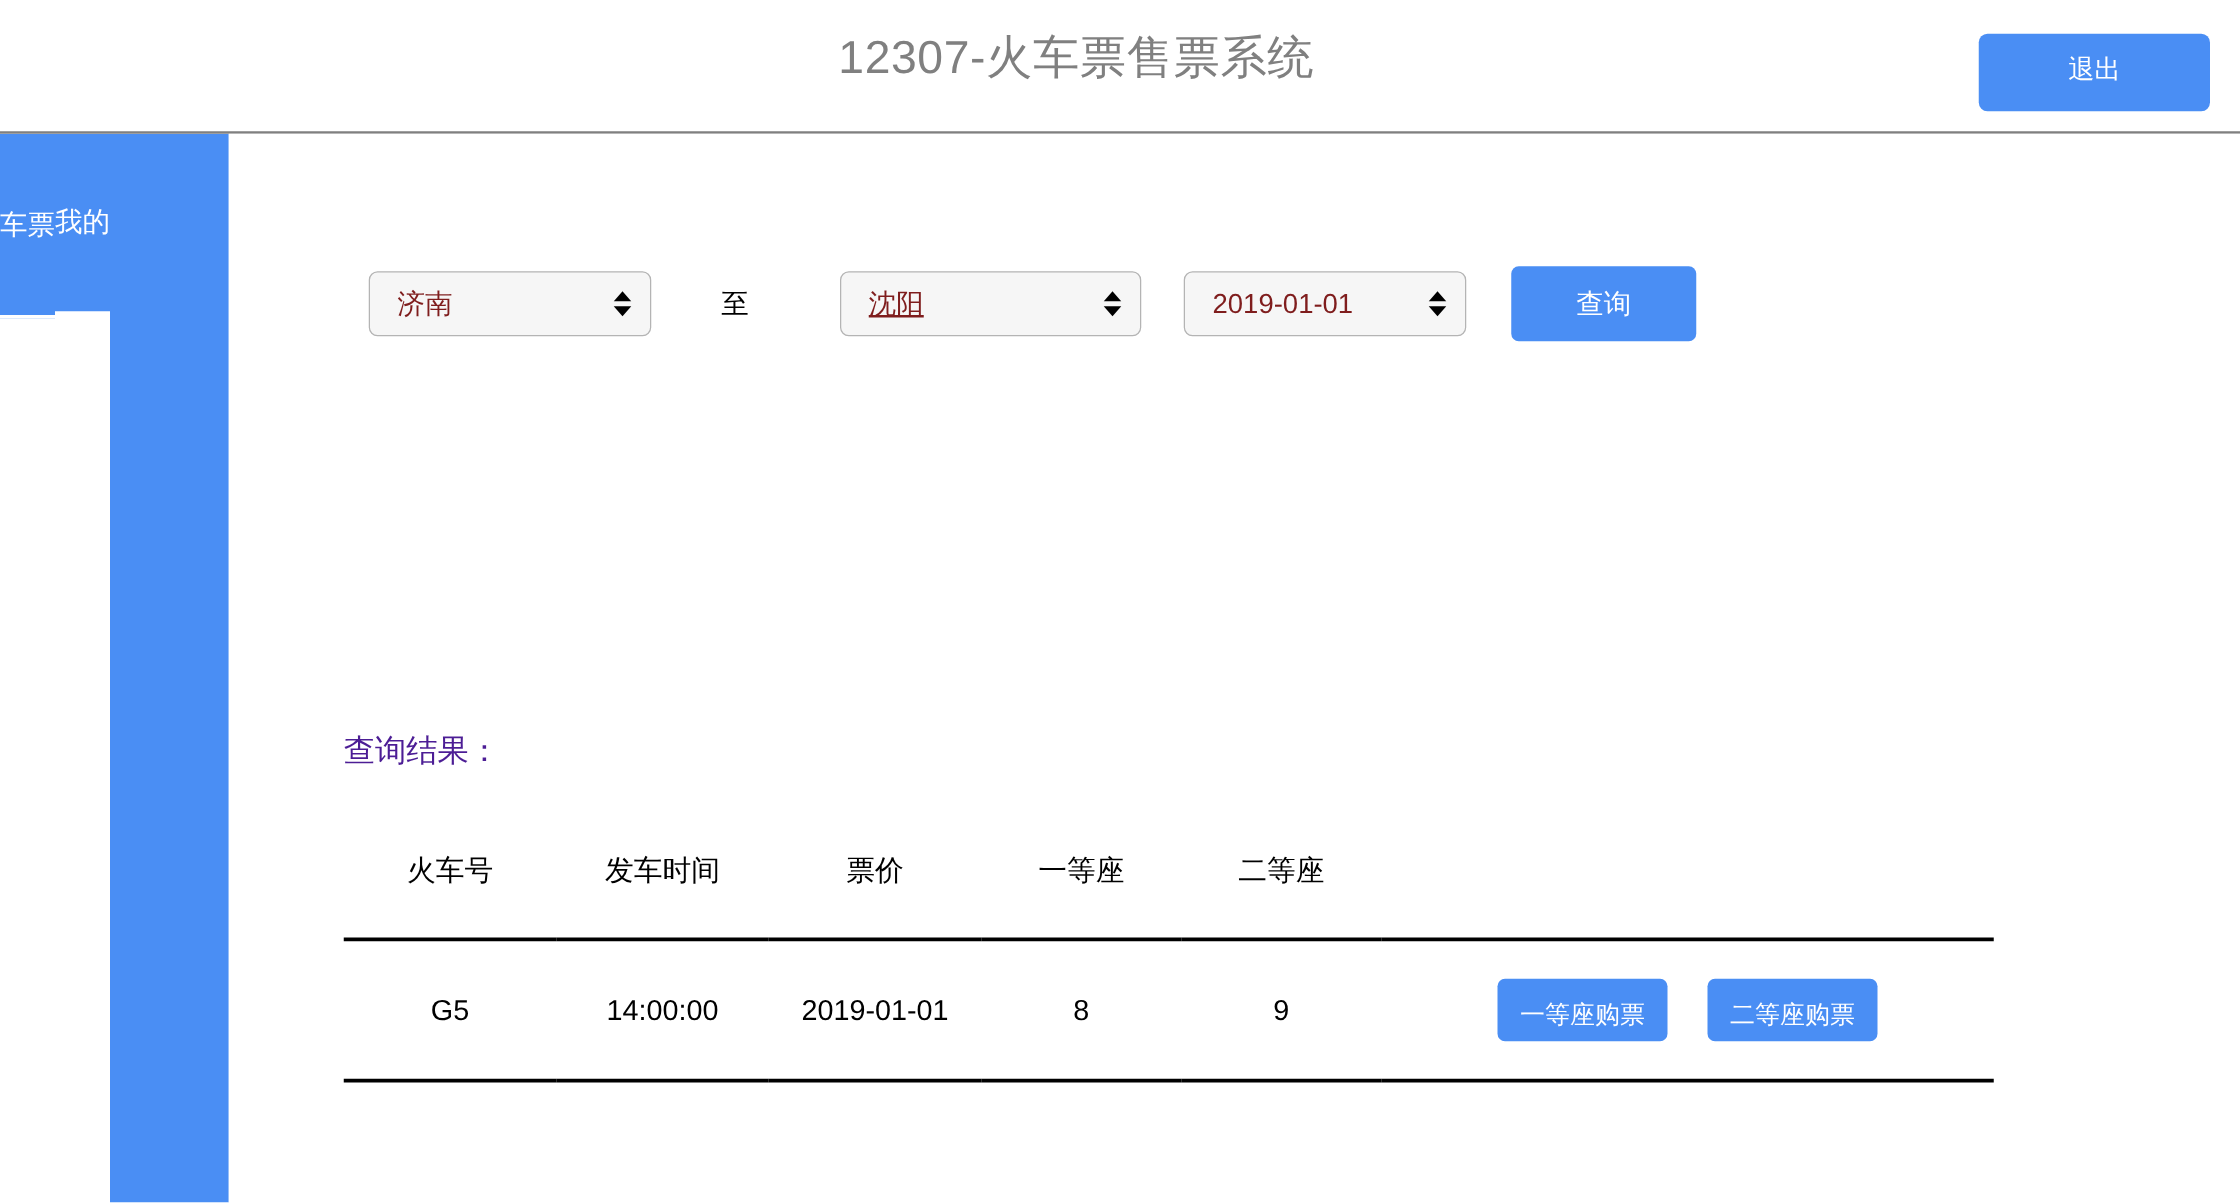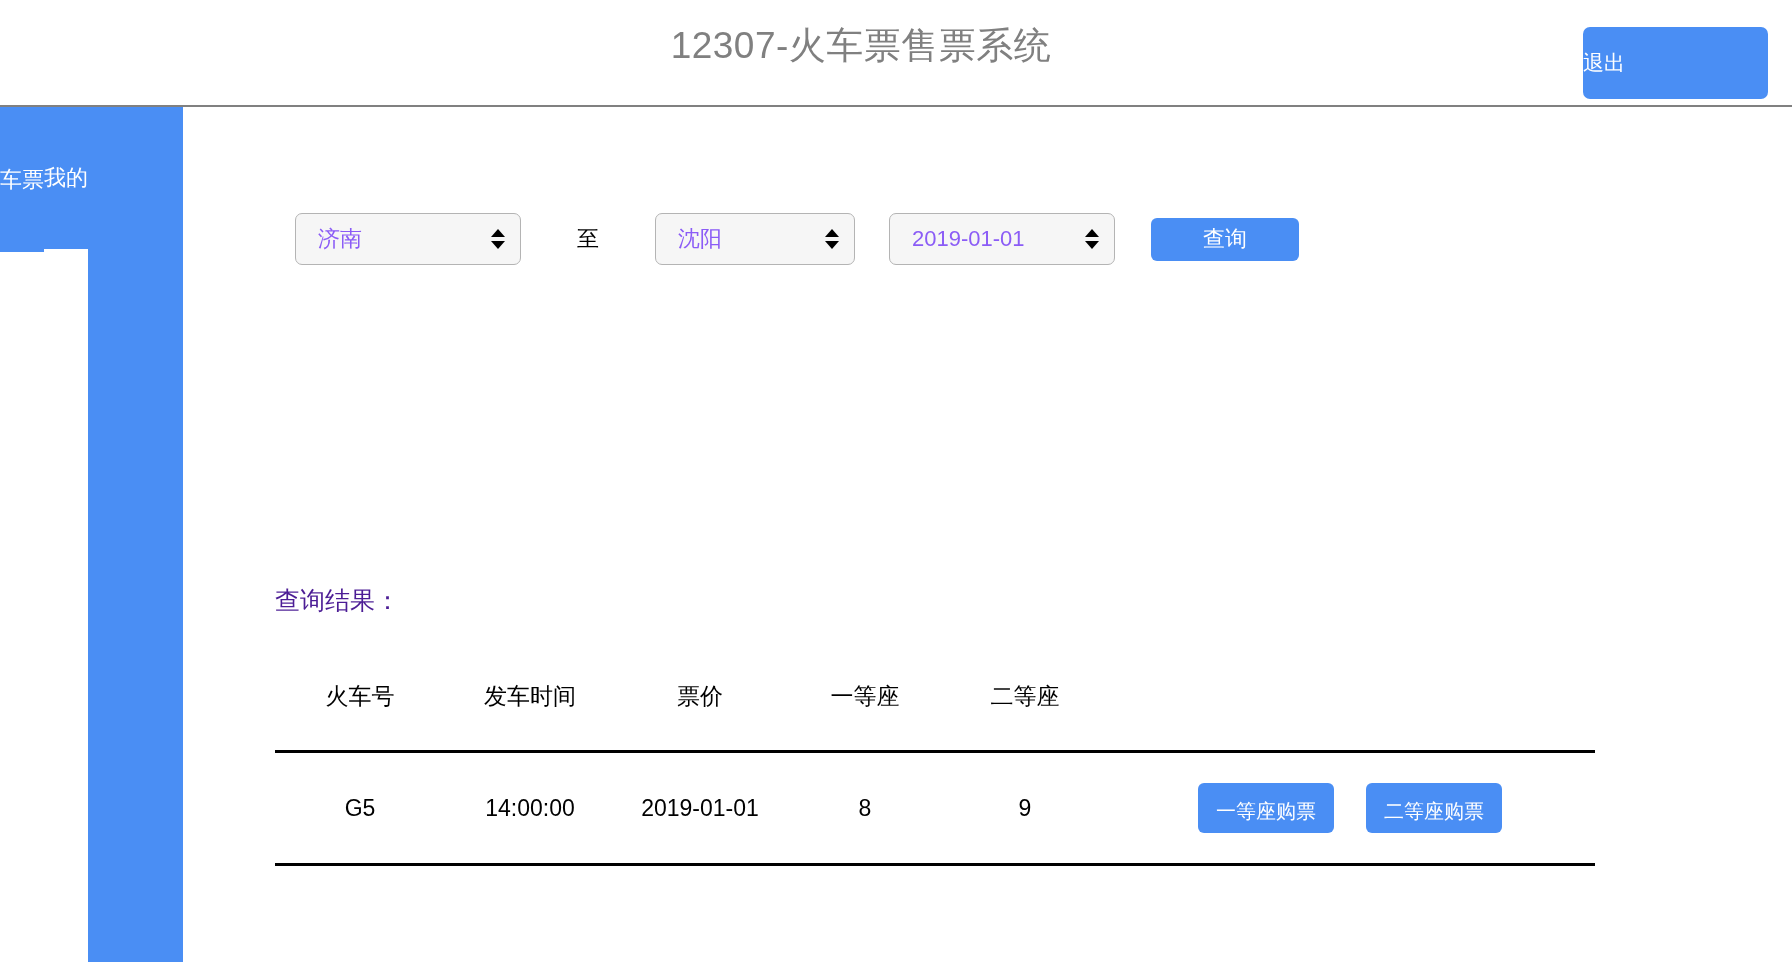--- a/index.html
+++ b/index.html
@@ -31,30 +31,30 @@
     color: #808080;
     letter-spacing: 0.5px;
     line-height: 1.2;
     padding-right: 70px;
   }
   .logout-button {
     position: absolute;
     right: 24px;
     top: 27px;
     width: 185px;
-    height: 72px;
+    height: 62px;
     background: #4a8ef4;
     color: #ffffff;
     border: none;
     border-radius: 7px;
     font-size: 21px;
-    font-family: Liberation Sans, sans-serif;
+    font-family: Liberation Mono, monospace;
     cursor: pointer;
     line-height: 62px;
-    text-align: left;
+    text-align: center;
     padding: 0;
   }
 
   
   .layout {
     display: flex;
     width: 100%;
     height: 855px;
   }
 
@@ -100,27 +100,27 @@
   .select-box {
     position: relative;
     height: 52px;
     background: #f6f6f6;
     border: 1px solid #b4b4b4;
     border-radius: 7px;
     display: flex;
     align-items: center;
     padding: 0 40px 0 22px;
     font-size: 22px;
-    color: #8b5cf6;
+    color: #7f1d1d;
     cursor: pointer;
     user-select: none;
     white-space: nowrap;
   }
   .select-origin { width: 226px; }
-  .select-dest   { width: 200px; margin-left: 0; }
+  .select-dest   { width: 241px; margin-left: 17px; text-decoration: underline; }
   .select-date   { width: 226px; }
   .spinner {
     position: absolute;
     right: 15px;
     top: 50%;
     transform: translateY(-50%);
     display: flex;
     flex-direction: column;
     align-items: center;
     line-height: 0;
@@ -135,21 +135,21 @@
 
   .to-label {
     font-size: 22px;
     color: #000;
     margin: 0 56px;
     white-space: nowrap;
   }
   .gap-date { width: 34px; }
 
   .btn-primary {
-    height: 43px;
+    height: 60px;
     background: #4a8ef4;
     color: #ffffff;
     border: none;
     border-radius: 6px;
     font-size: 22px;
     font-family: inherit;
     cursor: pointer;
     padding: 0 26px;
     white-space: nowrap;
   }

